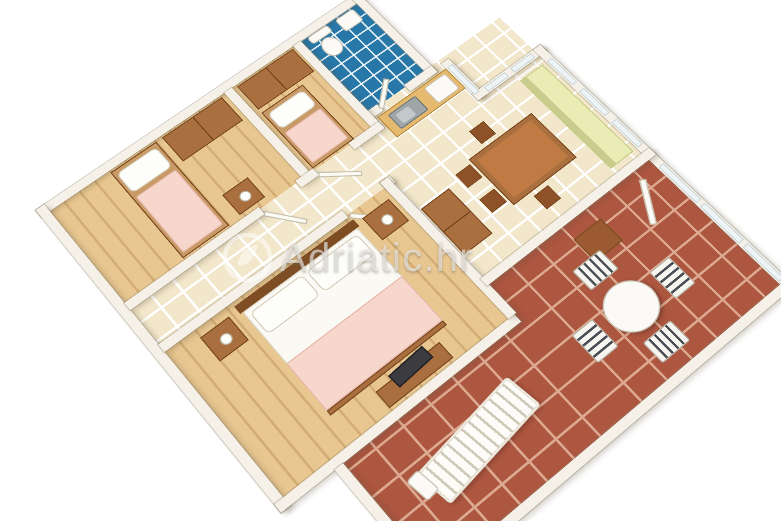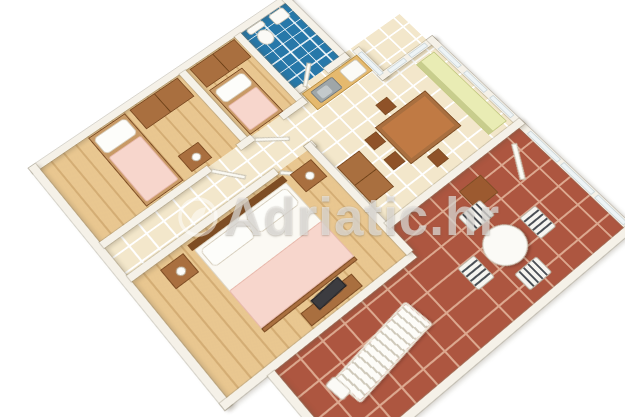--- a/index.html
+++ b/index.html
@@ -67,21 +67,21 @@
     background:repeating-linear-gradient(90deg,#fdfcf8 0 6px,#cfc9ba 6px 8px);
     border:2px solid #eceade;border-radius:3px;box-shadow:1px 2px 3px rgba(0,0,0,.2);
   }
   .lamp{background:#fdfdfa;border:1px solid #bdb6a5;border-radius:50%;}
   .tv{background:var(--c-tv_dark,#3c3c40);border:1px solid #1e1e22;}
   
   .watermark{
     position:absolute;left:178px;top:186px;display:flex;align-items:center;gap:6px;
     color:var(--c-watermark_color,rgba(255,255,255,0.55));
     text-shadow:0 1px 2px rgba(110,100,85,.35), 0 0 1px rgba(120,110,95,.3);
-    font-size:53px;font-weight:bold;letter-spacing:1px;z-index:50;pointer-events:none;
+    font-size:32px;font-weight:normal;letter-spacing:1px;z-index:50;pointer-events:none;
   }
   .wm-logo{width:40px;height:40px;flex:0 0 auto;opacity:.9;}
 </style>
 </head>
 <body>
 
 <div class="stage">
   <div class="plan-wrap">
 
     <div class="floor-beige" style="left: 8px; top: 100px; width: 406px; height: 182px; background-color: rgb(243, 231, 203);"></div>

